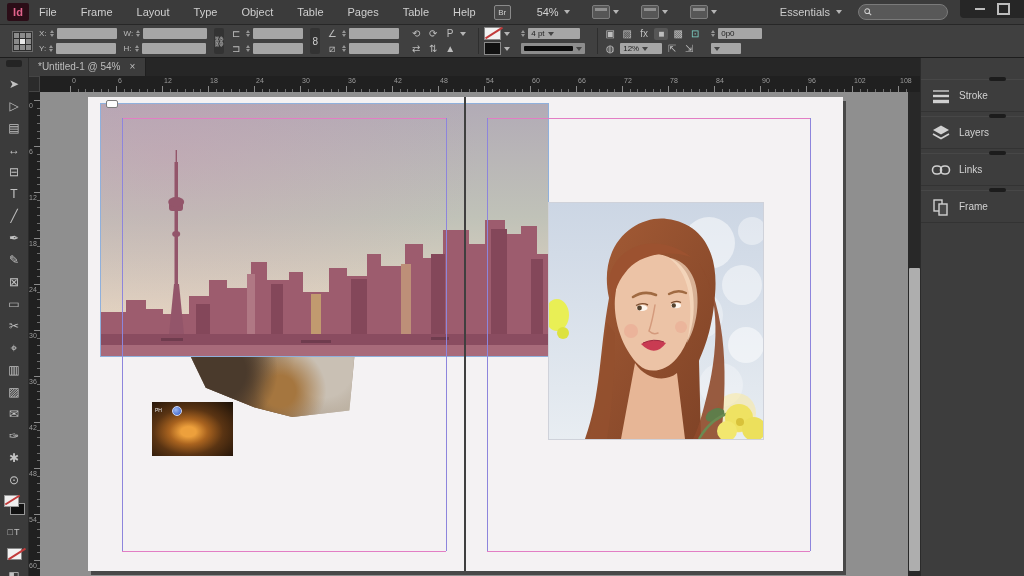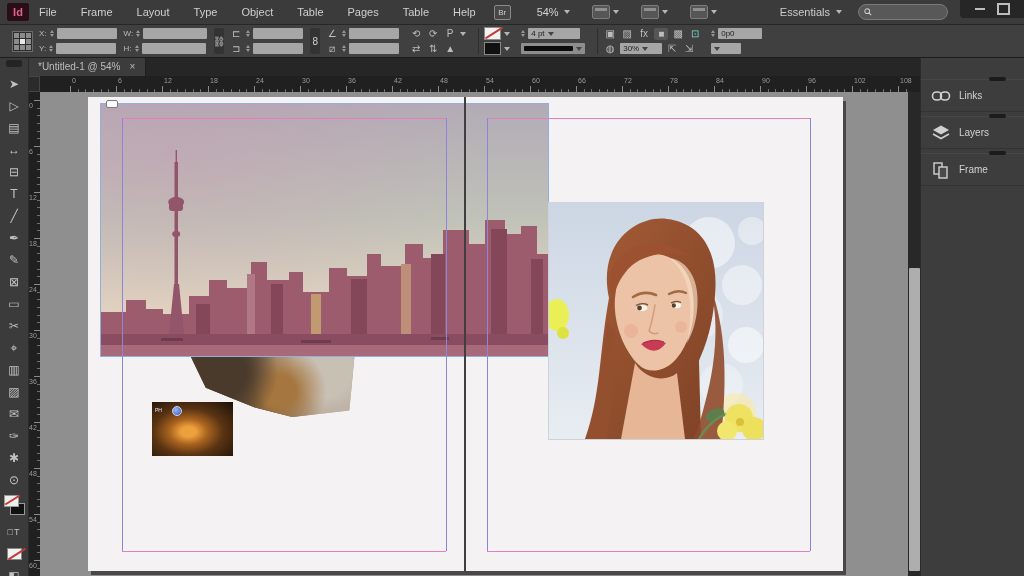--- a/index.html
+++ b/index.html
@@ -286,21 +286,21 @@
         <span class="cico">▣</span>
         <span class="cico">▨</span>
         <span class="cico">fx</span>
         <span class="cico" style="background:#565656;border-radius:2px">■</span>
         <span class="cico">▩</span>
         <span class="cico" style="color:#7fd4c8">⊡</span>
       </div>
       <div class="crow">
         <span class="cico">◍</span>
         <span class="cmb" style="width:36px">
-          <span>30%</span>
+          <span>12%</span>
           <span class="caret"></span>
           </span>
         <span class="cico">⇱</span>
         <span class="cico">⇲</span>
       </div>
     </div>
     <div class="cgroup" style="margin-left:2px">
       <div class="crow">
         <span class="spin">
             <i class="up"></i>
@@ -720,36 +720,45 @@
     <div class="vscroll">
       <div class="vthumb" style="top:176px;height:303px"></div>
     </div>
   </div>
 
   <div class="dock">
     <div style="height:18px"></div>
     <div class="dock-item">
       <span class="dock-grip"></span>
       <svg class="dicon" viewBox="0 0 20 18">
-        <rect x="1.5" y="5" width="9" height="8" rx="4" fill="none" stroke="#d0d0d0" stroke-width="1.6"></rect>
-        <rect x="9.5" y="5" width="9" height="8" rx="4" fill="none" stroke="#d0d0d0" stroke-width="1.6"></rect>
+        <line x1="2" y1="4" x2="18" y2="4" stroke="#d0d0d0" stroke-width="1.4"></line>
+        <line x1="2" y1="9" x2="18" y2="9" stroke="#d0d0d0" stroke-width="2.4"></line>
+        <line x1="2" y1="14.5" x2="18" y2="14.5" stroke="#d0d0d0" stroke-width="3.4"></line>
       </svg>
-      <span>Links</span>
+      <span>Stroke</span>
     </div>
     <div class="dock-item">
       <span class="dock-grip"></span>
       <svg class="dicon" viewBox="0 0 20 18">
         <path d="M10,1.5 L18,6 L10,10.5 L2,6 Z" fill="#d0d0d0"></path>
         <path d="M2,10 L10,14.5 L18,10" fill="none" stroke="#d0d0d0" stroke-width="1.6"></path>
       </svg>
       <span>Layers</span>
     </div>
     <div class="dock-item">
       <span class="dock-grip"></span>
       <svg class="dicon" viewBox="0 0 20 18">
+        <rect x="1.5" y="5" width="9" height="8" rx="4" fill="none" stroke="#d0d0d0" stroke-width="1.6"></rect>
+        <rect x="9.5" y="5" width="9" height="8" rx="4" fill="none" stroke="#d0d0d0" stroke-width="1.6"></rect>
+      </svg>
+      <span>Links</span>
+    </div>
+    <div class="dock-item">
+      <span class="dock-grip"></span>
+      <svg class="dicon" viewBox="0 0 20 18">
         <rect x="3" y="2" width="8" height="11" fill="none" stroke="#d0d0d0" stroke-width="1.4"></rect>
         <rect x="8" y="6" width="8" height="11" fill="#4a4a4a" stroke="#d0d0d0" stroke-width="1.4"></rect>
       </svg>
       <span>Frame</span>
     </div>
   </div>
 
 </div>
 
 </body></html>

